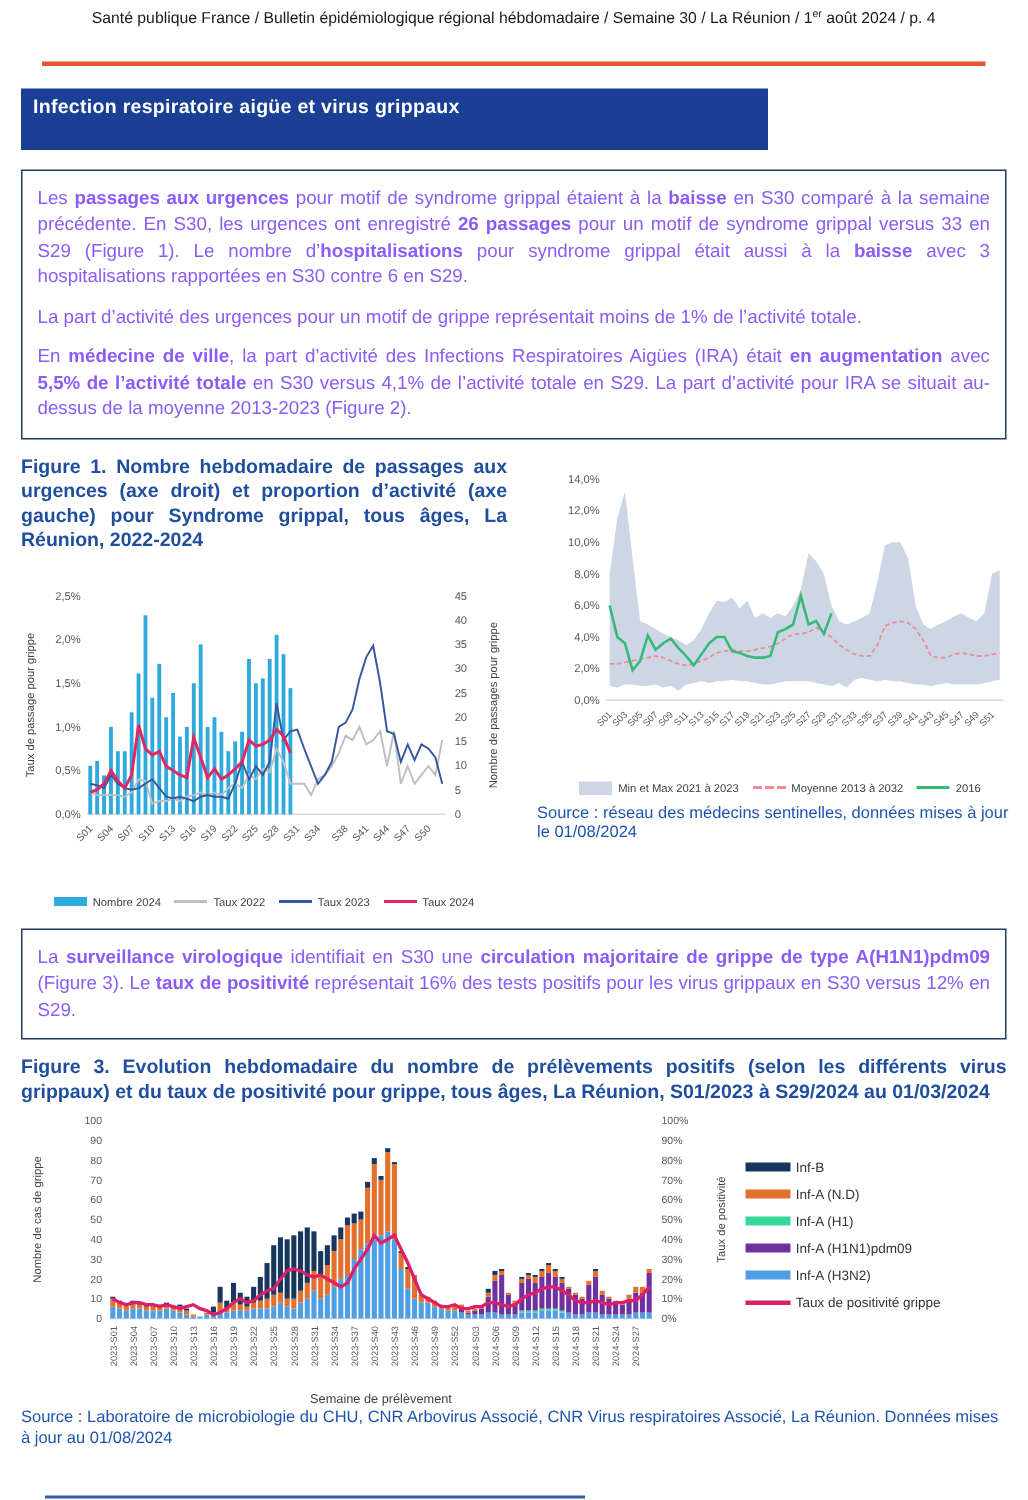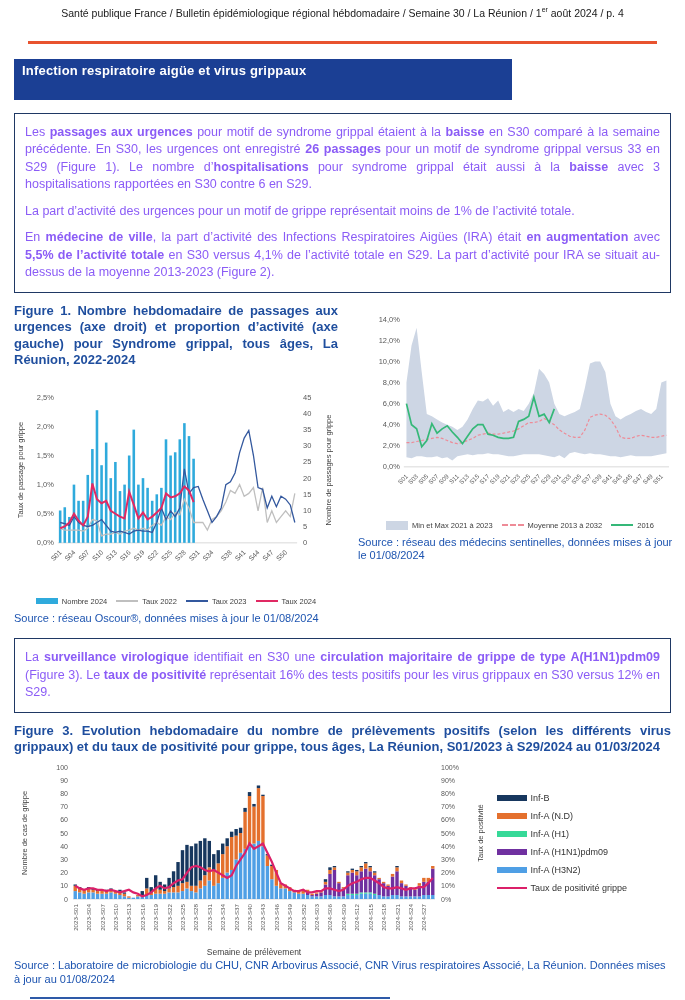--- a/index.html
+++ b/index.html
@@ -135,21 +135,20 @@
           </div>
           <div class="lg-item">
             <span class="sw sw-line" style="background: rgb(51, 88, 158);"></span>
             <span>Taux 2023</span>
           </div>
           <div class="lg-item">
             <span class="sw sw-line" style="background: rgb(224, 41, 99);"></span>
             <span>Taux 2024</span>
           </div>
         </div>
-      <div class="source">Source : réseau Oscour®,  données mises à jour le 01/08/2024</div>
     </div>
     <div class="fig-col">
       <svg id="fig2-svg" width="324" height="210" viewBox="0 0 325 210">
           <polygon points="48.6,73.4 53.7,36.4 58.8,18.5 63.9,62.9 69.0,105.1 74.1,107.3 79.3,110.4 84.4,113.6 89.5,115.7 94.6,117.8 99.7,121.0 104.8,117.8 109.9,110.4 115.1,99.9 120.2,91.4 125.3,92.5 130.4,89.3 135.5,96.7 140.6,91.4 145.8,103.0 150.9,99.9 156.0,103.0 161.1,99.9 166.2,102.0 171.3,94.6 176.4,84.0 181.6,59.7 186.7,65.0 191.8,73.4 196.9,94.6 202.0,105.1 207.1,107.3 212.3,105.1 217.4,103.0 222.5,99.9 227.6,78.7 232.7,54.4 237.8,52.3 242.9,52.3 248.1,62.9 253.2,94.6 258.3,107.3 263.4,110.4 268.5,107.3 273.6,105.1 278.8,102.0 283.9,99.9 289.0,103.0 294.1,105.1 299.2,99.9 304.3,73.4 309.4,71.3 309.4,144.3 304.3,145.3 299.2,146.4 294.1,147.4 289.0,147.4 283.9,147.4 278.8,147.4 273.6,146.4 268.5,147.4 263.4,148.5 258.3,147.4 253.2,147.4 248.1,146.4 242.9,145.3 237.8,145.3 232.7,144.3 227.6,145.3 222.5,144.3 217.4,143.2 212.3,144.3 207.1,149.5 202.0,146.4 196.9,148.5 191.8,147.4 186.7,146.4 181.6,145.3 176.4,145.3 171.3,145.3 166.2,145.3 161.1,146.4 156.0,147.4 150.9,147.4 145.8,146.4 140.6,145.3 135.5,145.3 130.4,144.3 125.3,145.3 120.2,145.3 115.1,146.4 109.9,145.3 104.8,146.4 99.7,147.4 94.6,151.7 89.5,148.5 84.4,149.5 79.3,147.4 74.1,148.5 69.0,148.5 63.9,147.4 58.8,147.4 53.7,149.5 48.6,148.5 " fill="#CDD6E4"></polygon>
           <line x1="46" y1="158" x2="312" y2="158" stroke="#D9D9D9" stroke-width="1"></line>
           <text x="42" y="160.5" font-size="7.5" text-anchor="end" fill="#595959">0,0%</text>
           <text x="42" y="139.35714285714286" font-size="7.5" text-anchor="end" fill="#595959">2,0%</text>
           <text x="42" y="118.21428571428572" font-size="7.5" text-anchor="end" fill="#595959">4,0%</text>
           <text x="42" y="97.07142857142858" font-size="7.5" text-anchor="end" fill="#595959">6,0%</text>
           <text x="42" y="75.92857142857143" font-size="7.5" text-anchor="end" fill="#595959">8,0%</text>

